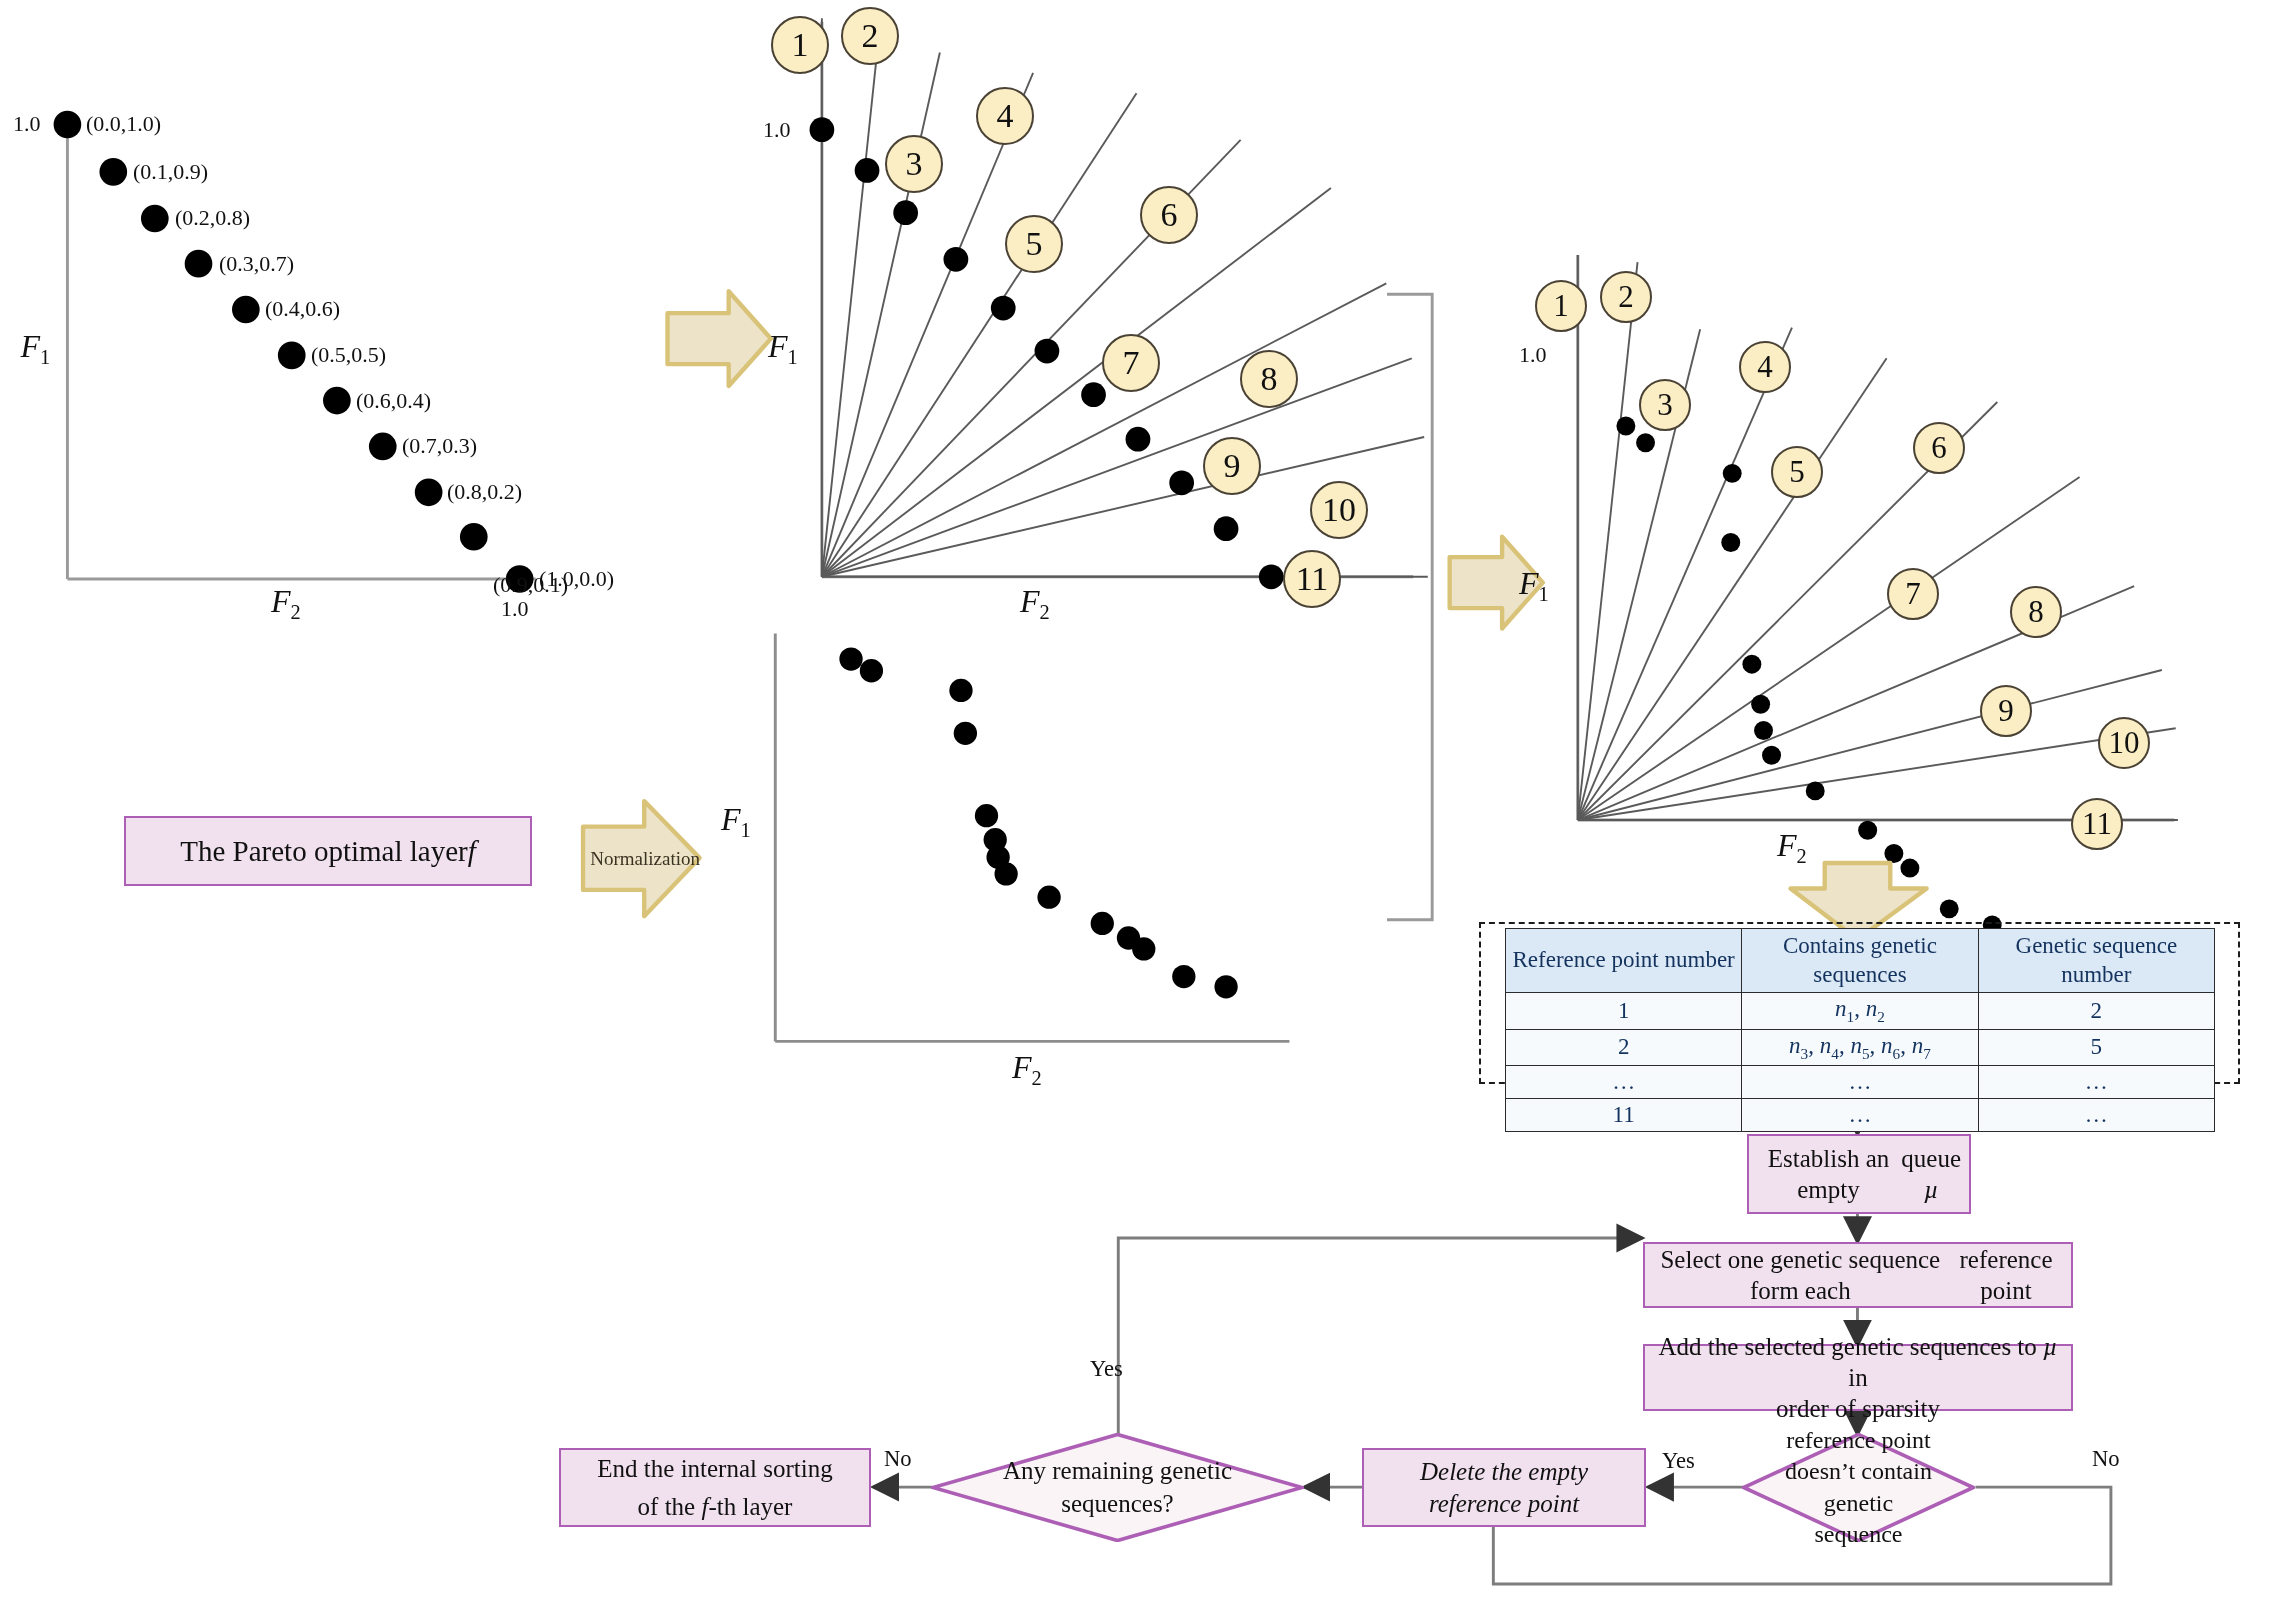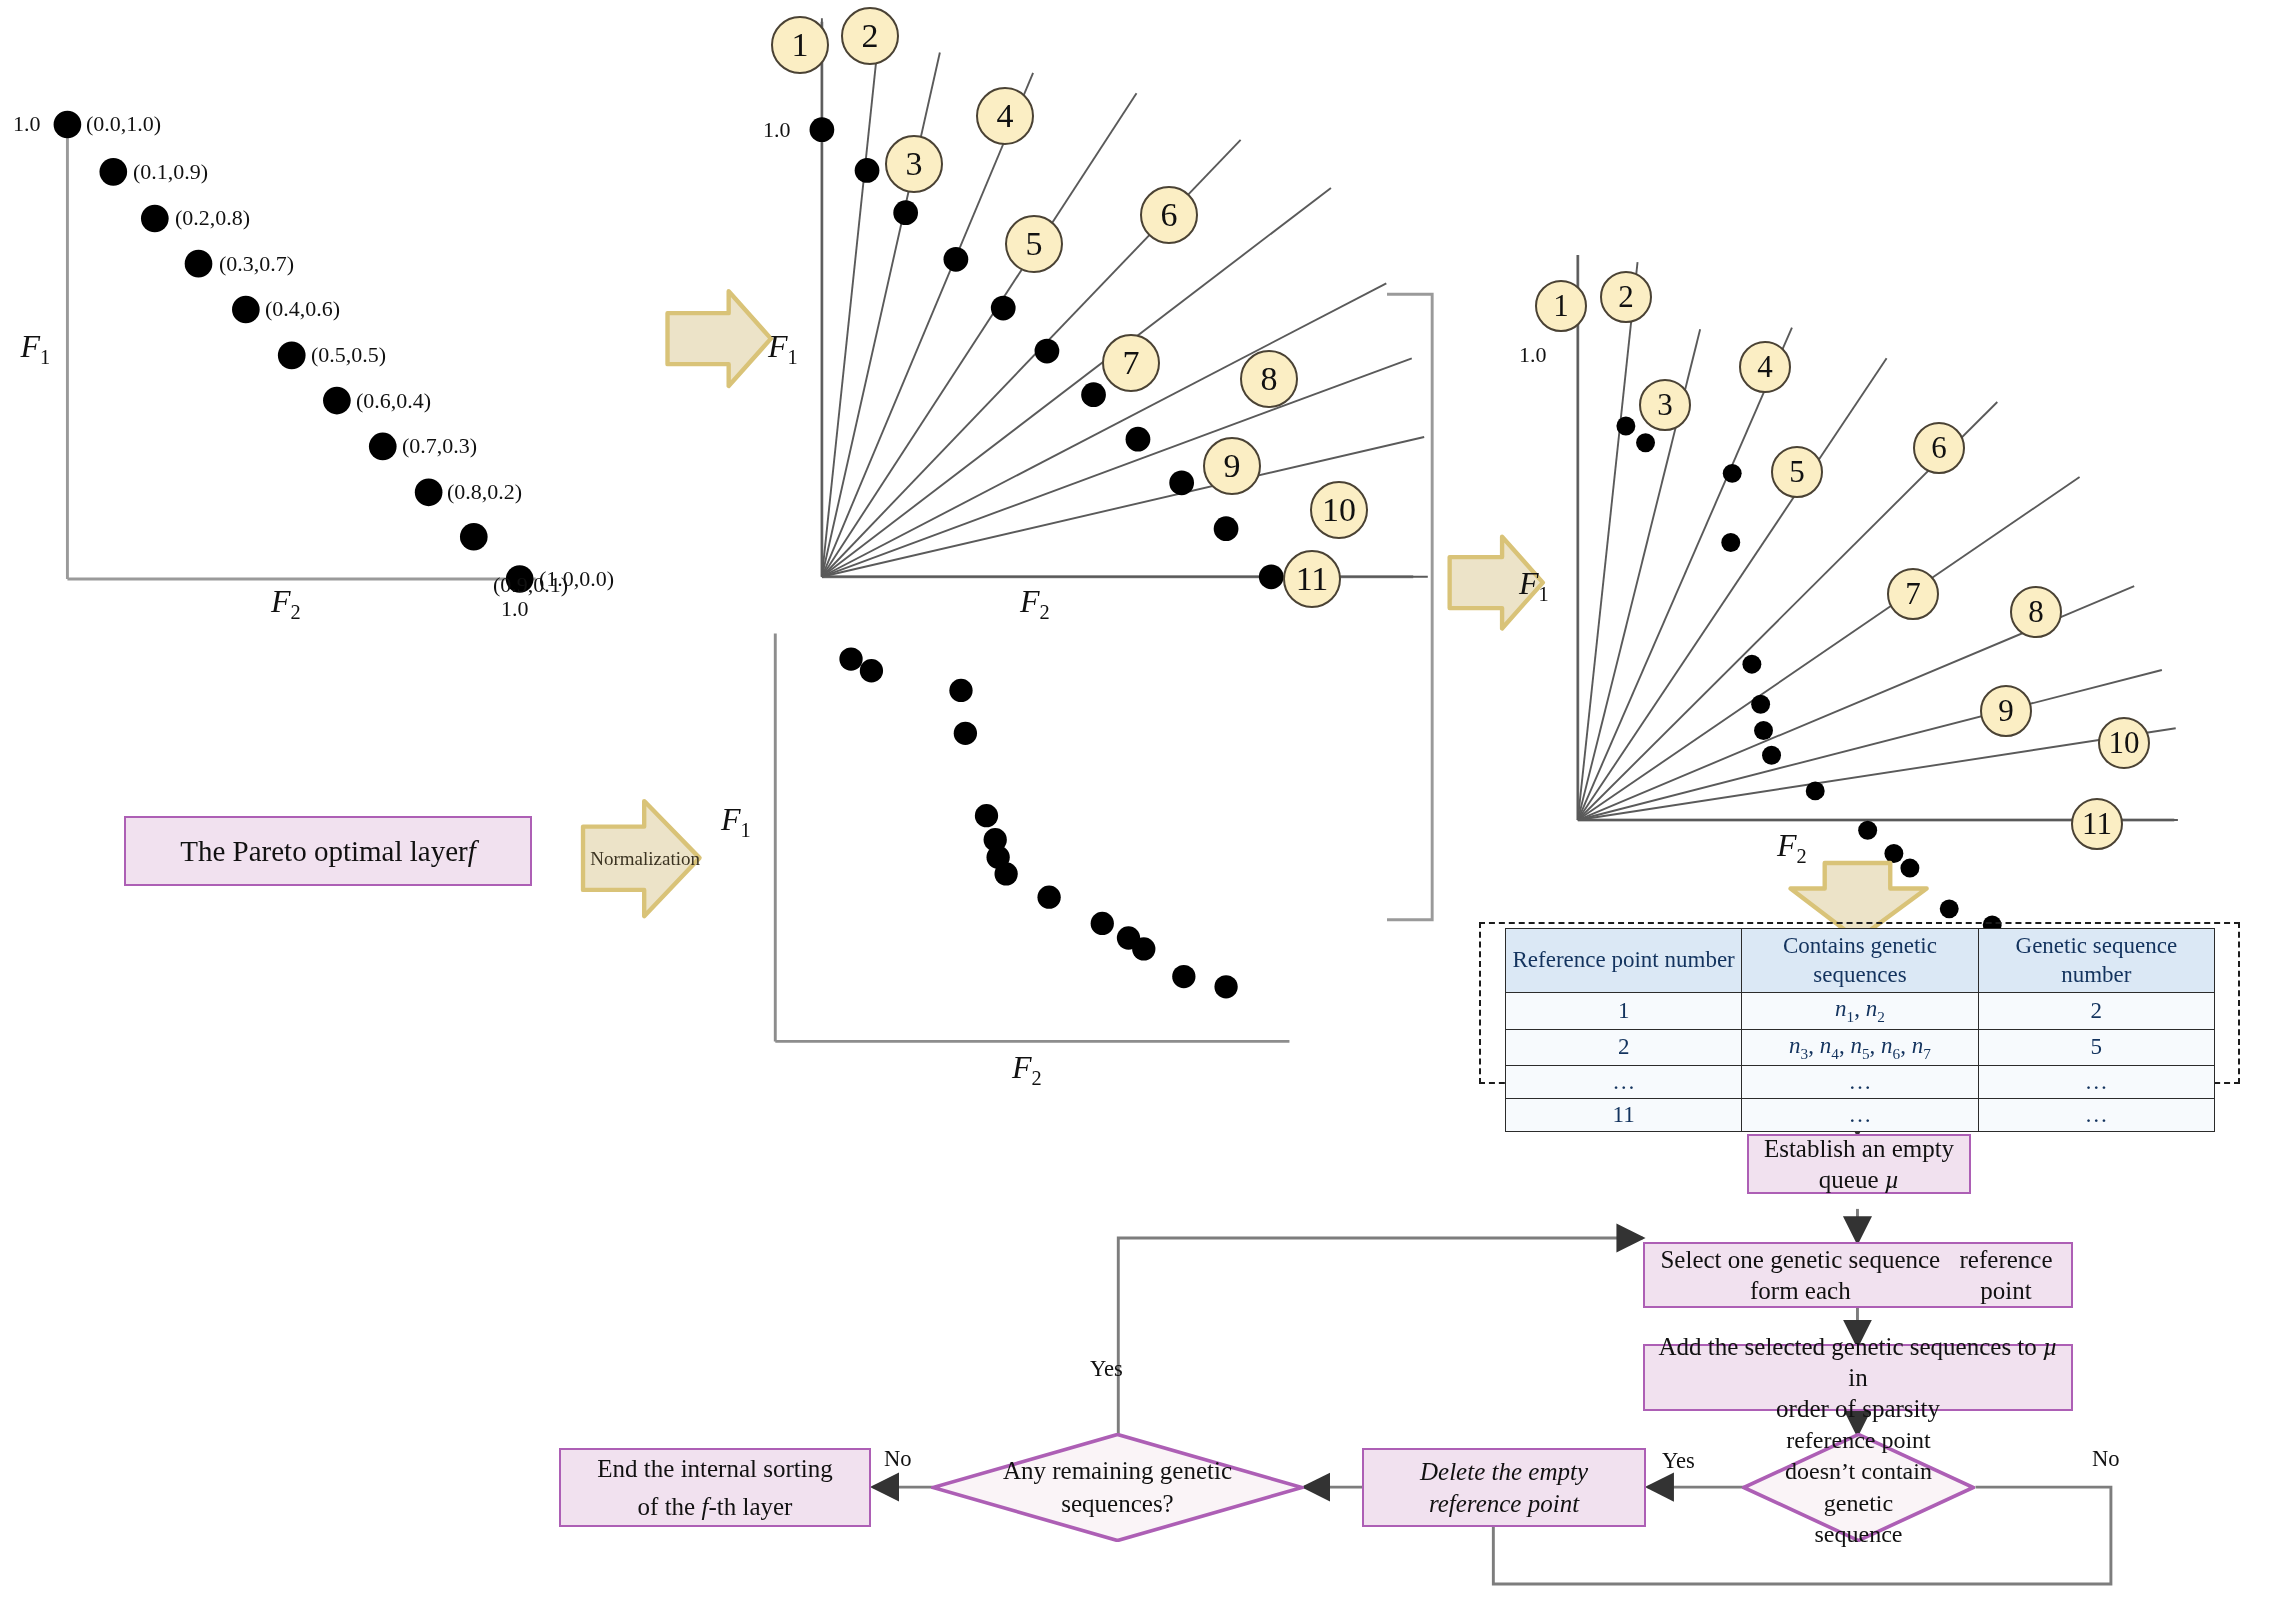--- a/index.html
+++ b/index.html
@@ -316,21 +316,21 @@
         </tr>
         <tr>
           <td>11</td>
           <td>…</td>
           <td>…</td>
         </tr>
       </tbody>
     </table>
   </div>
 
-  <div class="procbox" style="left:1747px;top:1134px;width:224px;height:60px;font-size:25px;flex-direction:column;">
+  <div class="procbox" style="left:1747px;top:1134px;width:224px;height:80px;font-size:25px;flex-direction:row;">
     <span>Establish an empty</span>
     <span><span>queue </span><i>µ</i></span>
   </div>
 
   <div class="procbox" style="left:1643px;top:1242px;width:430px;height:66px;font-size:25px;flex-direction:row;">
     <span>Select one genetic sequence form each</span>
     <span>reference point</span>
   </div>
 
   <div class="procbox" style="left:1643px;top:1344px;width:430px;height:67px;font-size:25px;flex-direction:column;">

